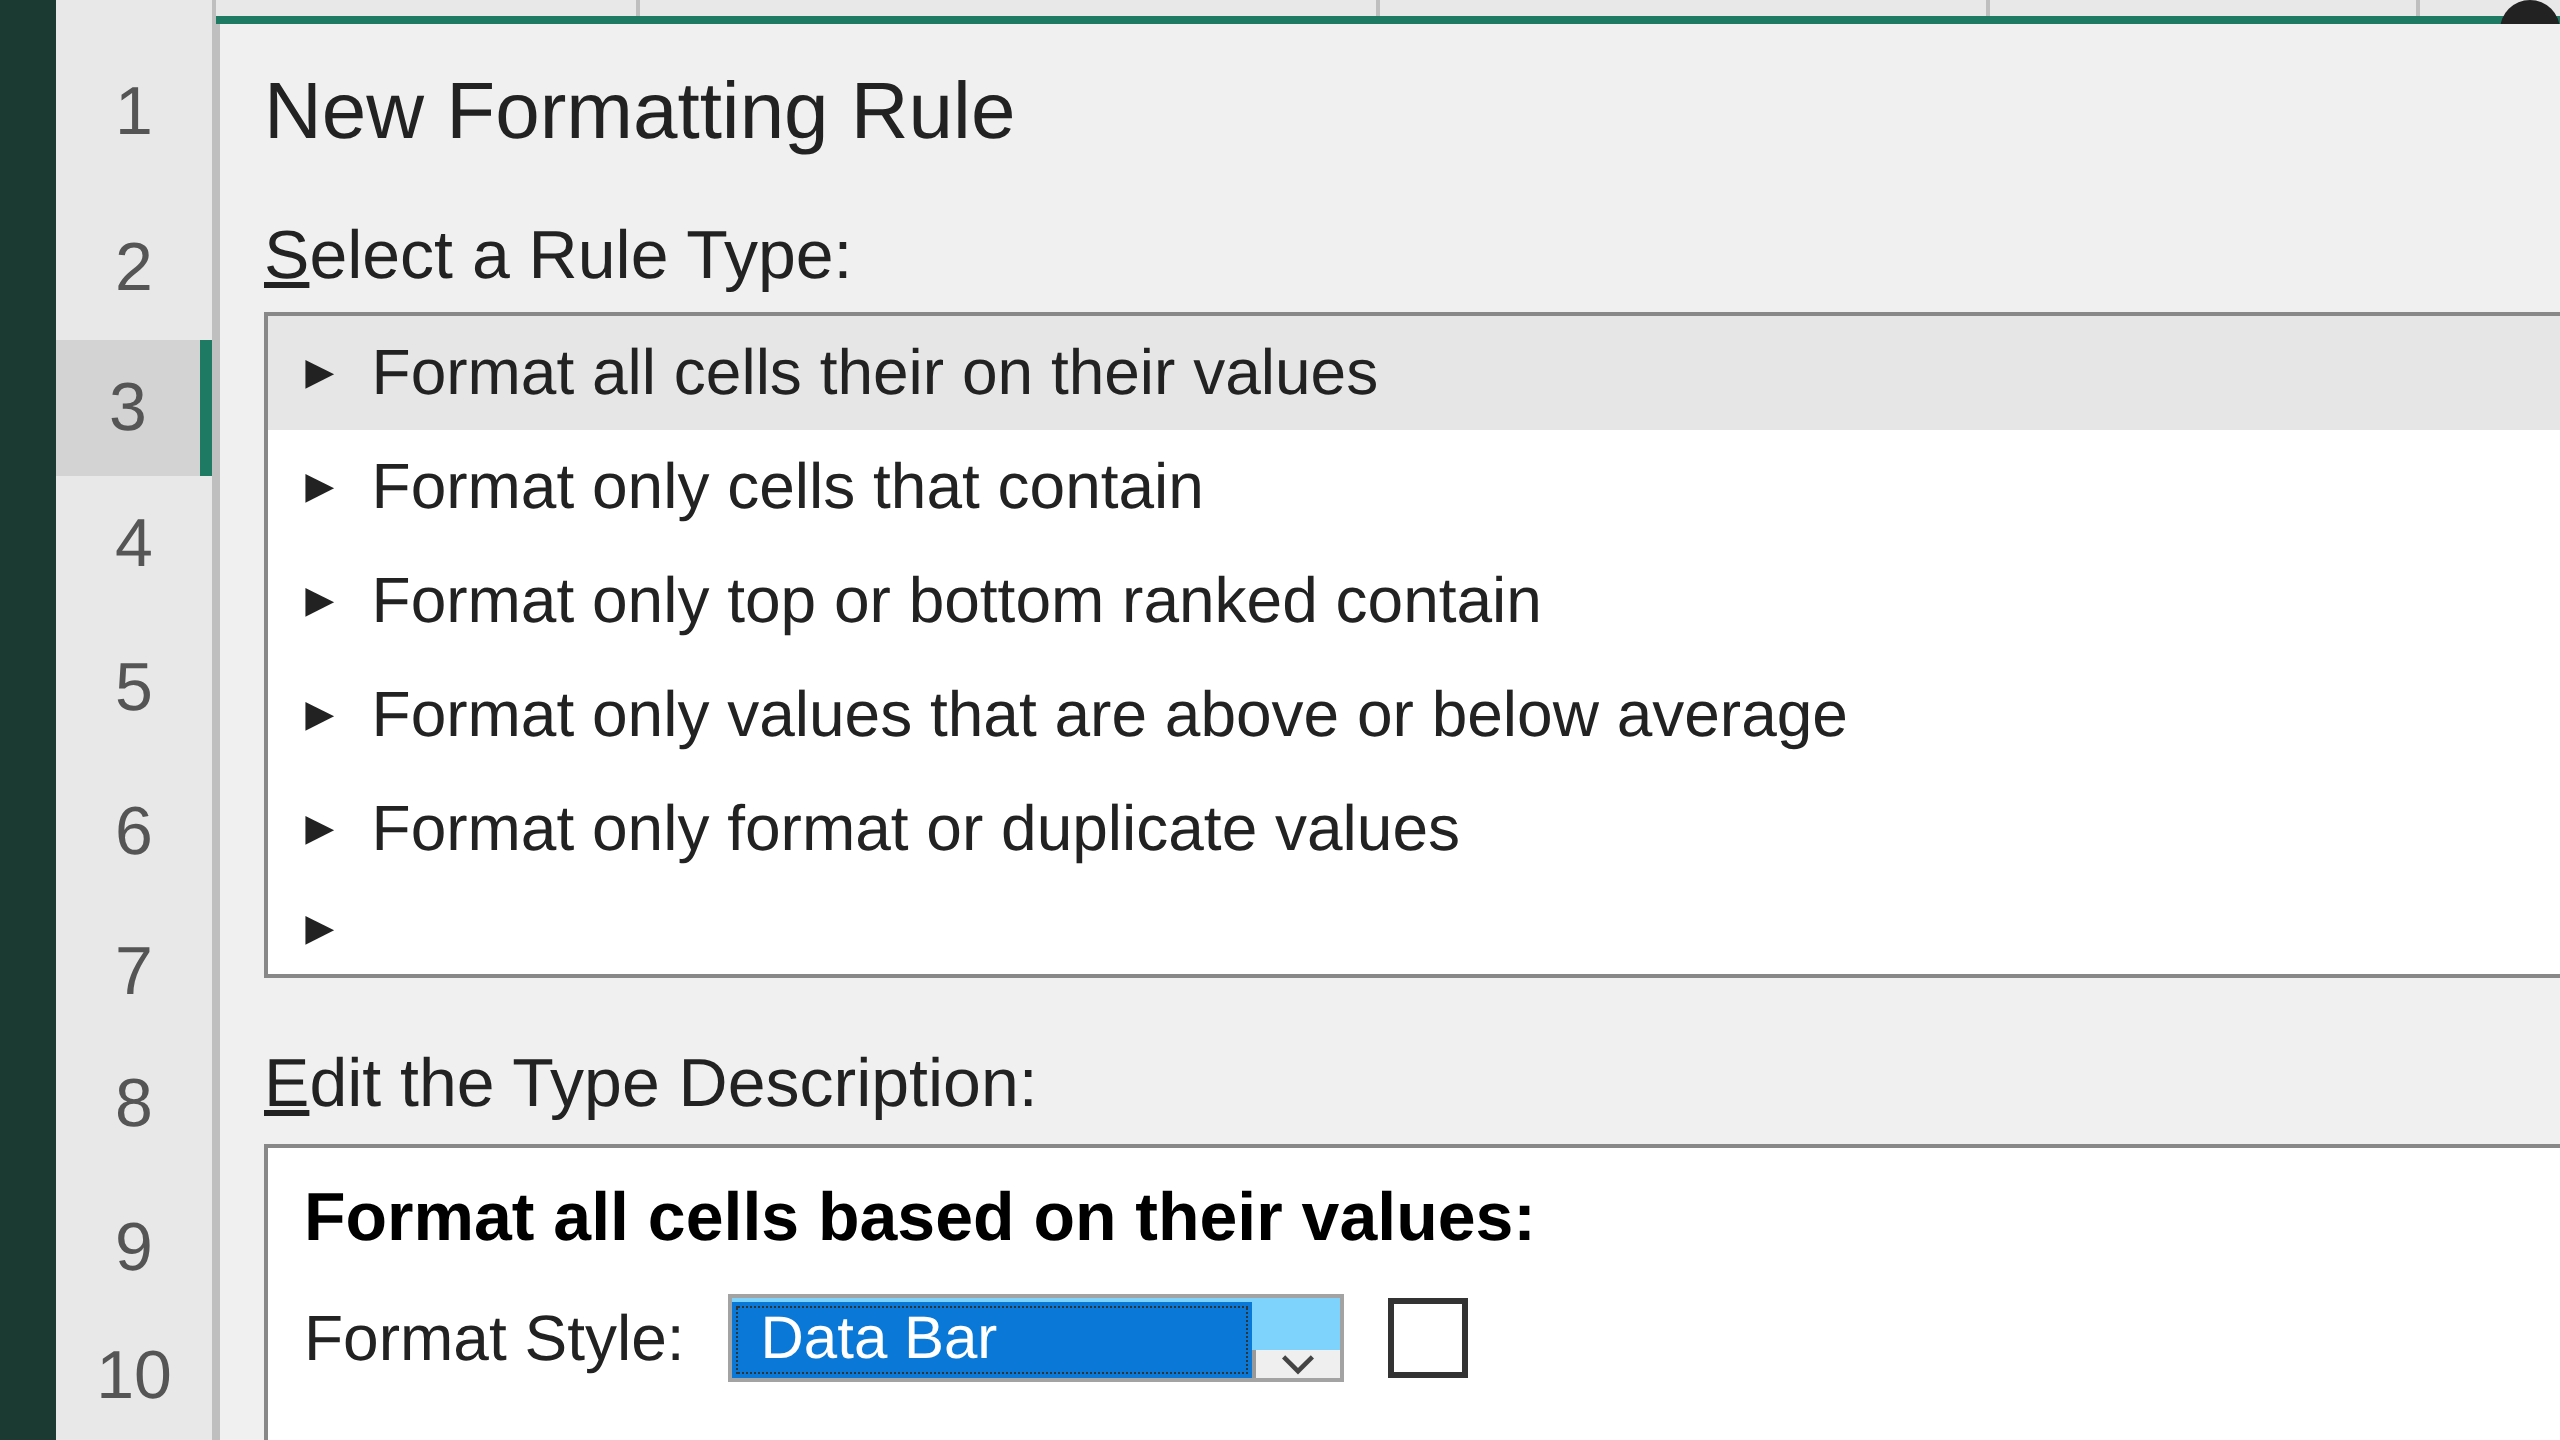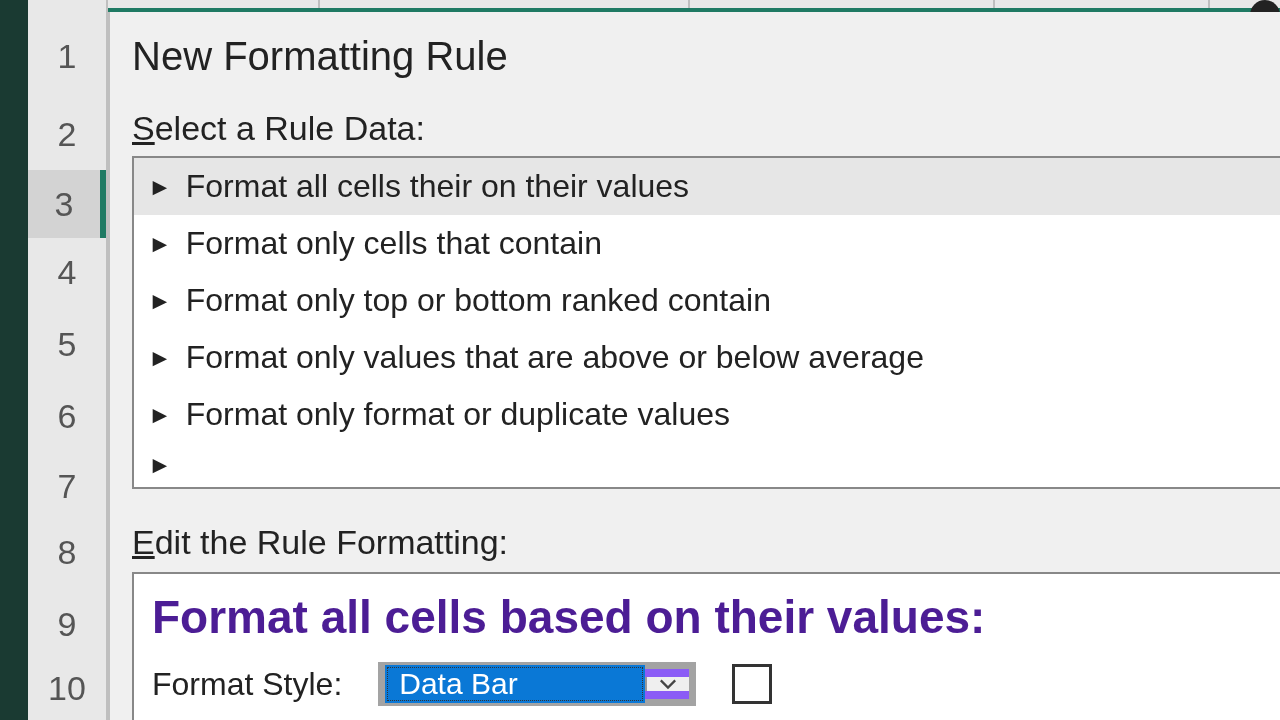--- a/index.html
+++ b/index.html
@@ -96,37 +96,37 @@
     line-height: 1;
   }
   .desc-box {
     border: 2px solid #888;
     border-bottom: none;
     background: #fff;
     margin-top: 10px;
     padding: 16px 18px 40px 18px;
   }
   .desc-title {
-    font-size: 46px;
+    font-size: 34px;
     font-weight: 700;
-    color: #4c1d95;
+    color: #000000;
     margin-bottom: 18px;
   }
   .row-controls {
     display: flex;
     align-items: center;
-    gap: 36px;
+    gap: 22px;
     font-size: 32px;
     color: #222;
   }
   .combo {
     display: inline-flex;
-    align-items: center;
-    border: 7px solid #a3a3a3;
-    background: #8b5cf6;
+    align-items: flex-end;
+    border: 2px solid #a3a3a3;
+    background: #7dd3fc;
     height: 44px;
   }
   .combo .combo-text {
     background: #0a78d6;
     color: #fff;
     padding: 2px 14px;
     font-size: 30px;
     min-width: 260px;
     display: flex;
     align-items: center;
@@ -179,21 +179,21 @@
     <div class="rownum" style="top: 452px;">7</div>
     <div class="rownum" style="top: 518px;">8</div>
     <div class="rownum" style="top: 590px;">9</div>
     <div class="rownum" style="top: 654px;">10</div>
   </div>
 
 <div class="dialog">
   <div class="dlg-title">New Formatting Rule</div>
 
   <div class="section-label">
-    <span class="ul">S</span><span>elect a Rule Data:</span>
+    <span class="ul">S</span><span>elect a Rule Type:</span>
   </div>
 
   <div class="rule-list" id="rule-list">
       <div class="rule-item selected">
         <span class="rule-bullet">►</span>
         <span>Format all cells their on their values</span>
       </div>
       <div class="rule-item">
         <span class="rule-bullet">►</span>
         <span>Format only cells that contain</span>
@@ -209,21 +209,21 @@
       <div class="rule-item">
         <span class="rule-bullet">►</span>
         <span>Format only format or duplicate values</span>
       </div>
       <div class="rule-item">
         <span class="rule-bullet">►</span>
       </div>
     </div>
 
   <div class="section-label" style="margin-top:34px">
-    <span class="ul">E</span><span>dit the Rule Formatting:</span>
+    <span class="ul">E</span><span>dit the Type Description:</span>
   </div>
 
   <div class="desc-box">
     <div class="desc-title">Format all cells based on their values:</div>
     <div class="row-controls">
       <span>Format Style:</span>
       <span class="combo">
         <span class="combo-text">Data Bar</span>
         <span class="combo-btn">
           <svg viewBox="0 0 20 14">

